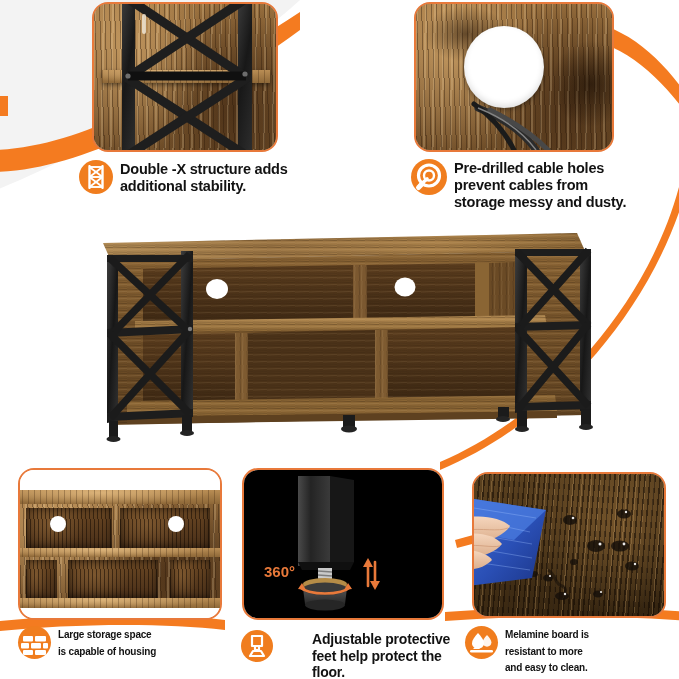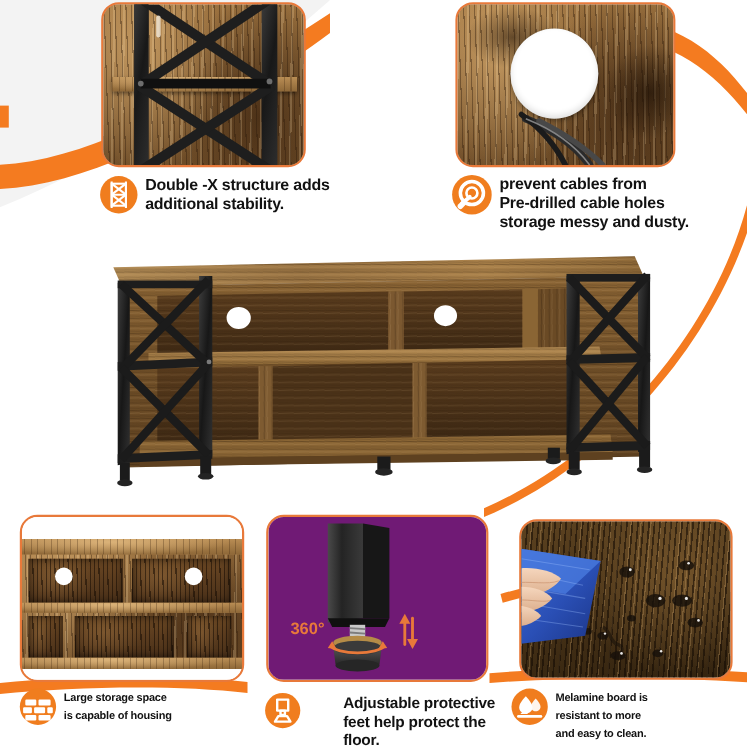--- a/index.html
+++ b/index.html
@@ -148,21 +148,21 @@
 
       <svg style="position:absolute;left:0;top:0;width:196px;height:146px;" viewBox="0 0 196 146">
         <path d="M62,104 C82,112 104,124 120,146" stroke="#2b2b2b" stroke-width="7" fill="none" stroke-linecap="round"></path>
         <path d="M74,106 C94,116 116,130 132,146" stroke="#484848" stroke-width="5" fill="none" stroke-linecap="round"></path>
         <path d="M58,100 C72,110 88,126 98,146" stroke="#1b1b1b" stroke-width="5" fill="none" stroke-linecap="round"></path>
         <path d="M62,104 C82,112 104,124 120,146" stroke="#9a9a9a" stroke-width="1.4" fill="none" opacity=".8"></path>
       </svg>
     </div>
   </div>
 
-  <div class="cap" style="left:91px;top:160px;width:300px;">
+  <div class="cap" style="left:79px;top:160px;width:300px;">
     <div class="badge" style="width:34px;height:34px;">
       <svg viewBox="0 0 34 34" width="34" height="34">
         <g stroke="#ffffff" stroke-width="1.9" fill="none">
           <rect x="10.5" y="7" width="13" height="20"></rect>
           <line x1="10.5" y1="17" x2="23.5" y2="17"></line>
           <line x1="10.5" y1="7" x2="23.5" y2="17"></line>
           <line x1="23.5" y1="7" x2="10.5" y2="17"></line>
           <line x1="10.5" y1="17" x2="23.5" y2="27"></line>
           <line x1="23.5" y1="17" x2="10.5" y2="27"></line>
           <line x1="10.5" y1="5" x2="10.5" y2="29"></line>
@@ -179,22 +179,22 @@
   <div class="cap" style="left:411px;top:159px;width:270px;">
     <div class="badge" style="width:36px;height:36px;">
       <svg viewBox="0 0 36 36" width="36" height="36">
         <circle cx="18" cy="16.5" r="10.5" fill="none" stroke="#ffffff" stroke-width="3.2"></circle>
         <circle cx="18" cy="16.5" r="5" fill="none" stroke="#ffffff" stroke-width="2.4"></circle>
         <path d="M9,26 L16,20" stroke="#ffffff" stroke-width="3.6" stroke-linecap="round"></path>
         <path d="M7.5,28.5 L11,25" stroke="#ffffff" stroke-width="5" stroke-linecap="round"></path>
       </svg>
     </div>
     <div class="cap-text" style="font-size:14.5px;line-height:17px;padding-top:1px;">
+      <div>Pre-drilled cable holes</div>
       <div>prevent cables from</div>
-      <div>Pre-drilled cable holes</div>
       <div>storage messy and dusty.</div>
     </div>
   </div>
 
   <div style="position:absolute;left:85px;top:225px;width:510px;height:220px;z-index:3;">
     <svg viewBox="0 0 510 220" style="width:510px;height:220px;">
       <defs>
         <linearGradient id="topboard" x1="0" y1="0" x2="1" y2="0">
           <stop offset="0%" stop-color="#b08a54"></stop>
           <stop offset="35%" stop-color="#9a7443"></stop>
@@ -353,21 +353,21 @@
       <div class="wood-dark" style="position:absolute;left:48px;top:90px;width:90px;height:38px;
            box-shadow:inset 0 0 9px rgba(0,0,0,.7);"></div>
       <div class="wood-dark" style="position:absolute;left:150px;top:90px;width:40px;height:38px;
            box-shadow:inset 0 0 7px rgba(0,0,0,.6);"></div>
 
       <div class="wood-light" style="position:absolute;left:-4px;top:128px;width:210px;height:10px;"></div>
     </div>
   </div>
 
   <div class="panel" style="left:242px;top:468px;width:198px;height:148px;">
-    <div class="panel-inner" style="background:#701a75;">
+    <div class="panel-inner" style="background:#000000;">
       <svg viewBox="0 0 198 148" style="width:198px;height:148px;">
         <defs>
           <linearGradient id="legg" x1="0" y1="0" x2="1" y2="0">
             <stop offset="0%" stop-color="#4a4a4a"></stop>
             <stop offset="40%" stop-color="#242424"></stop>
             <stop offset="100%" stop-color="#3a3a3a"></stop>
           </linearGradient>
           <linearGradient id="padg" x1="0" y1="0" x2="0" y2="1">
             <stop offset="0%" stop-color="#555"></stop>
             <stop offset="100%" stop-color="#1f1f1f"></stop>

